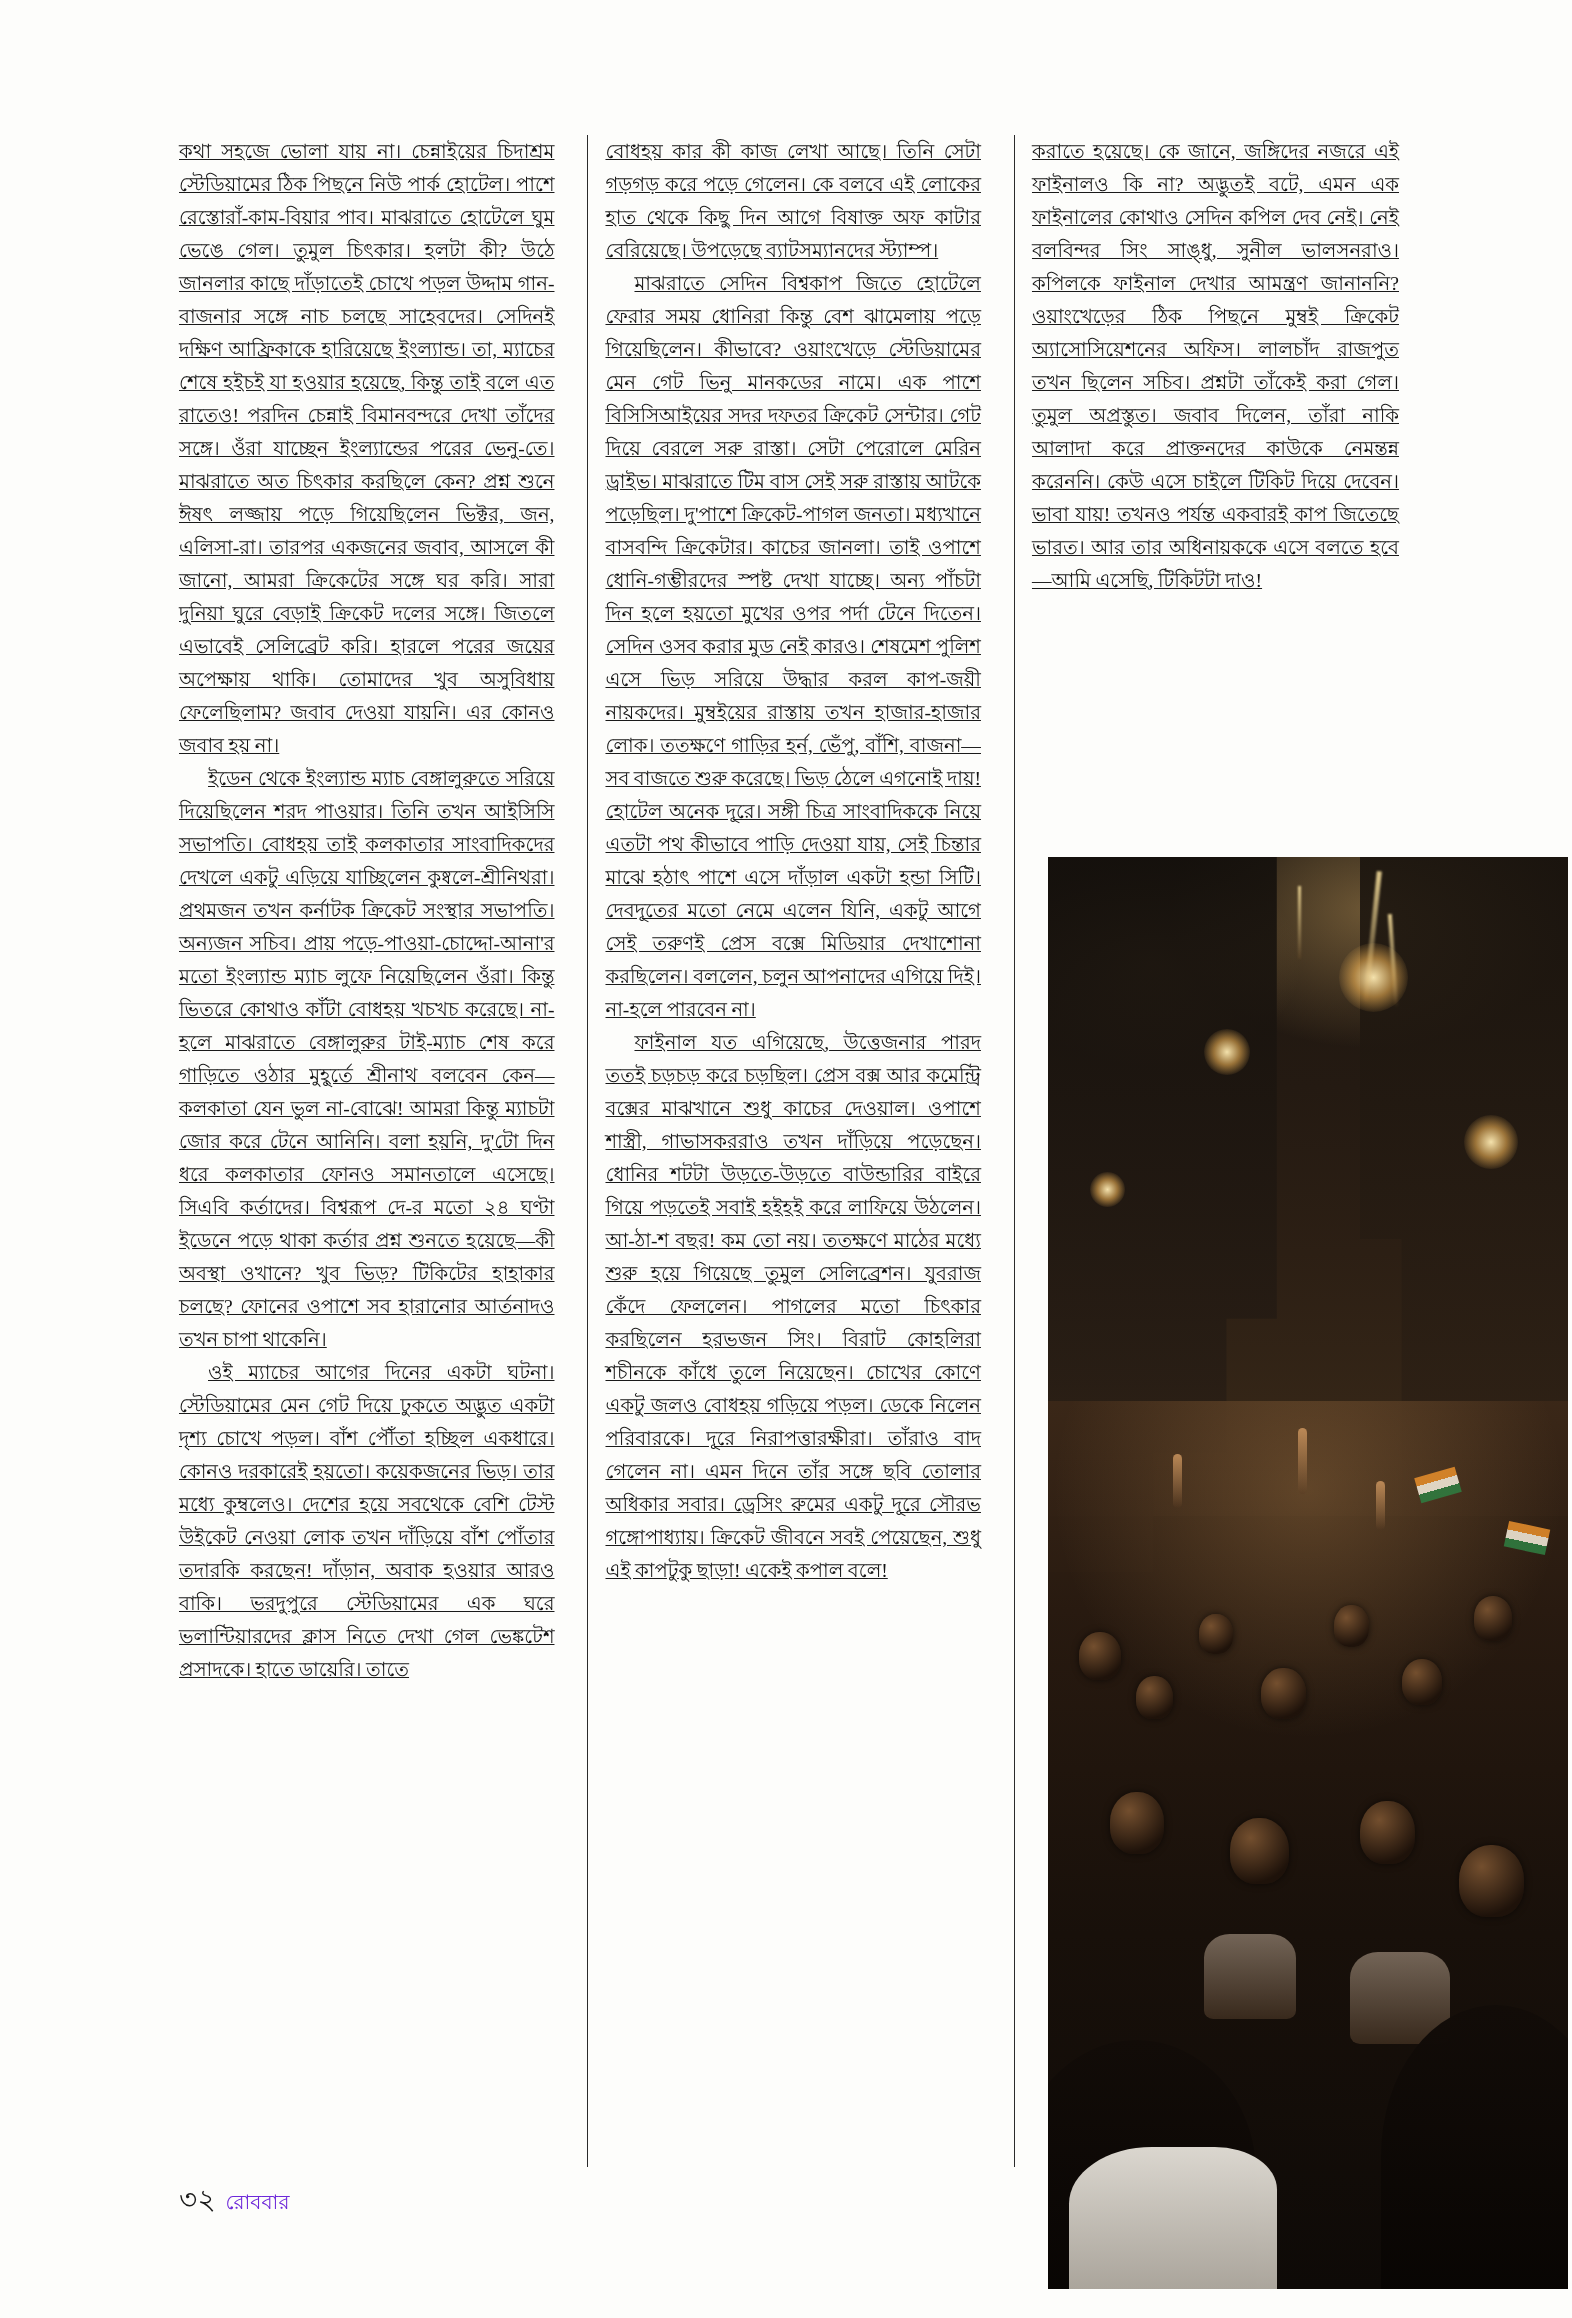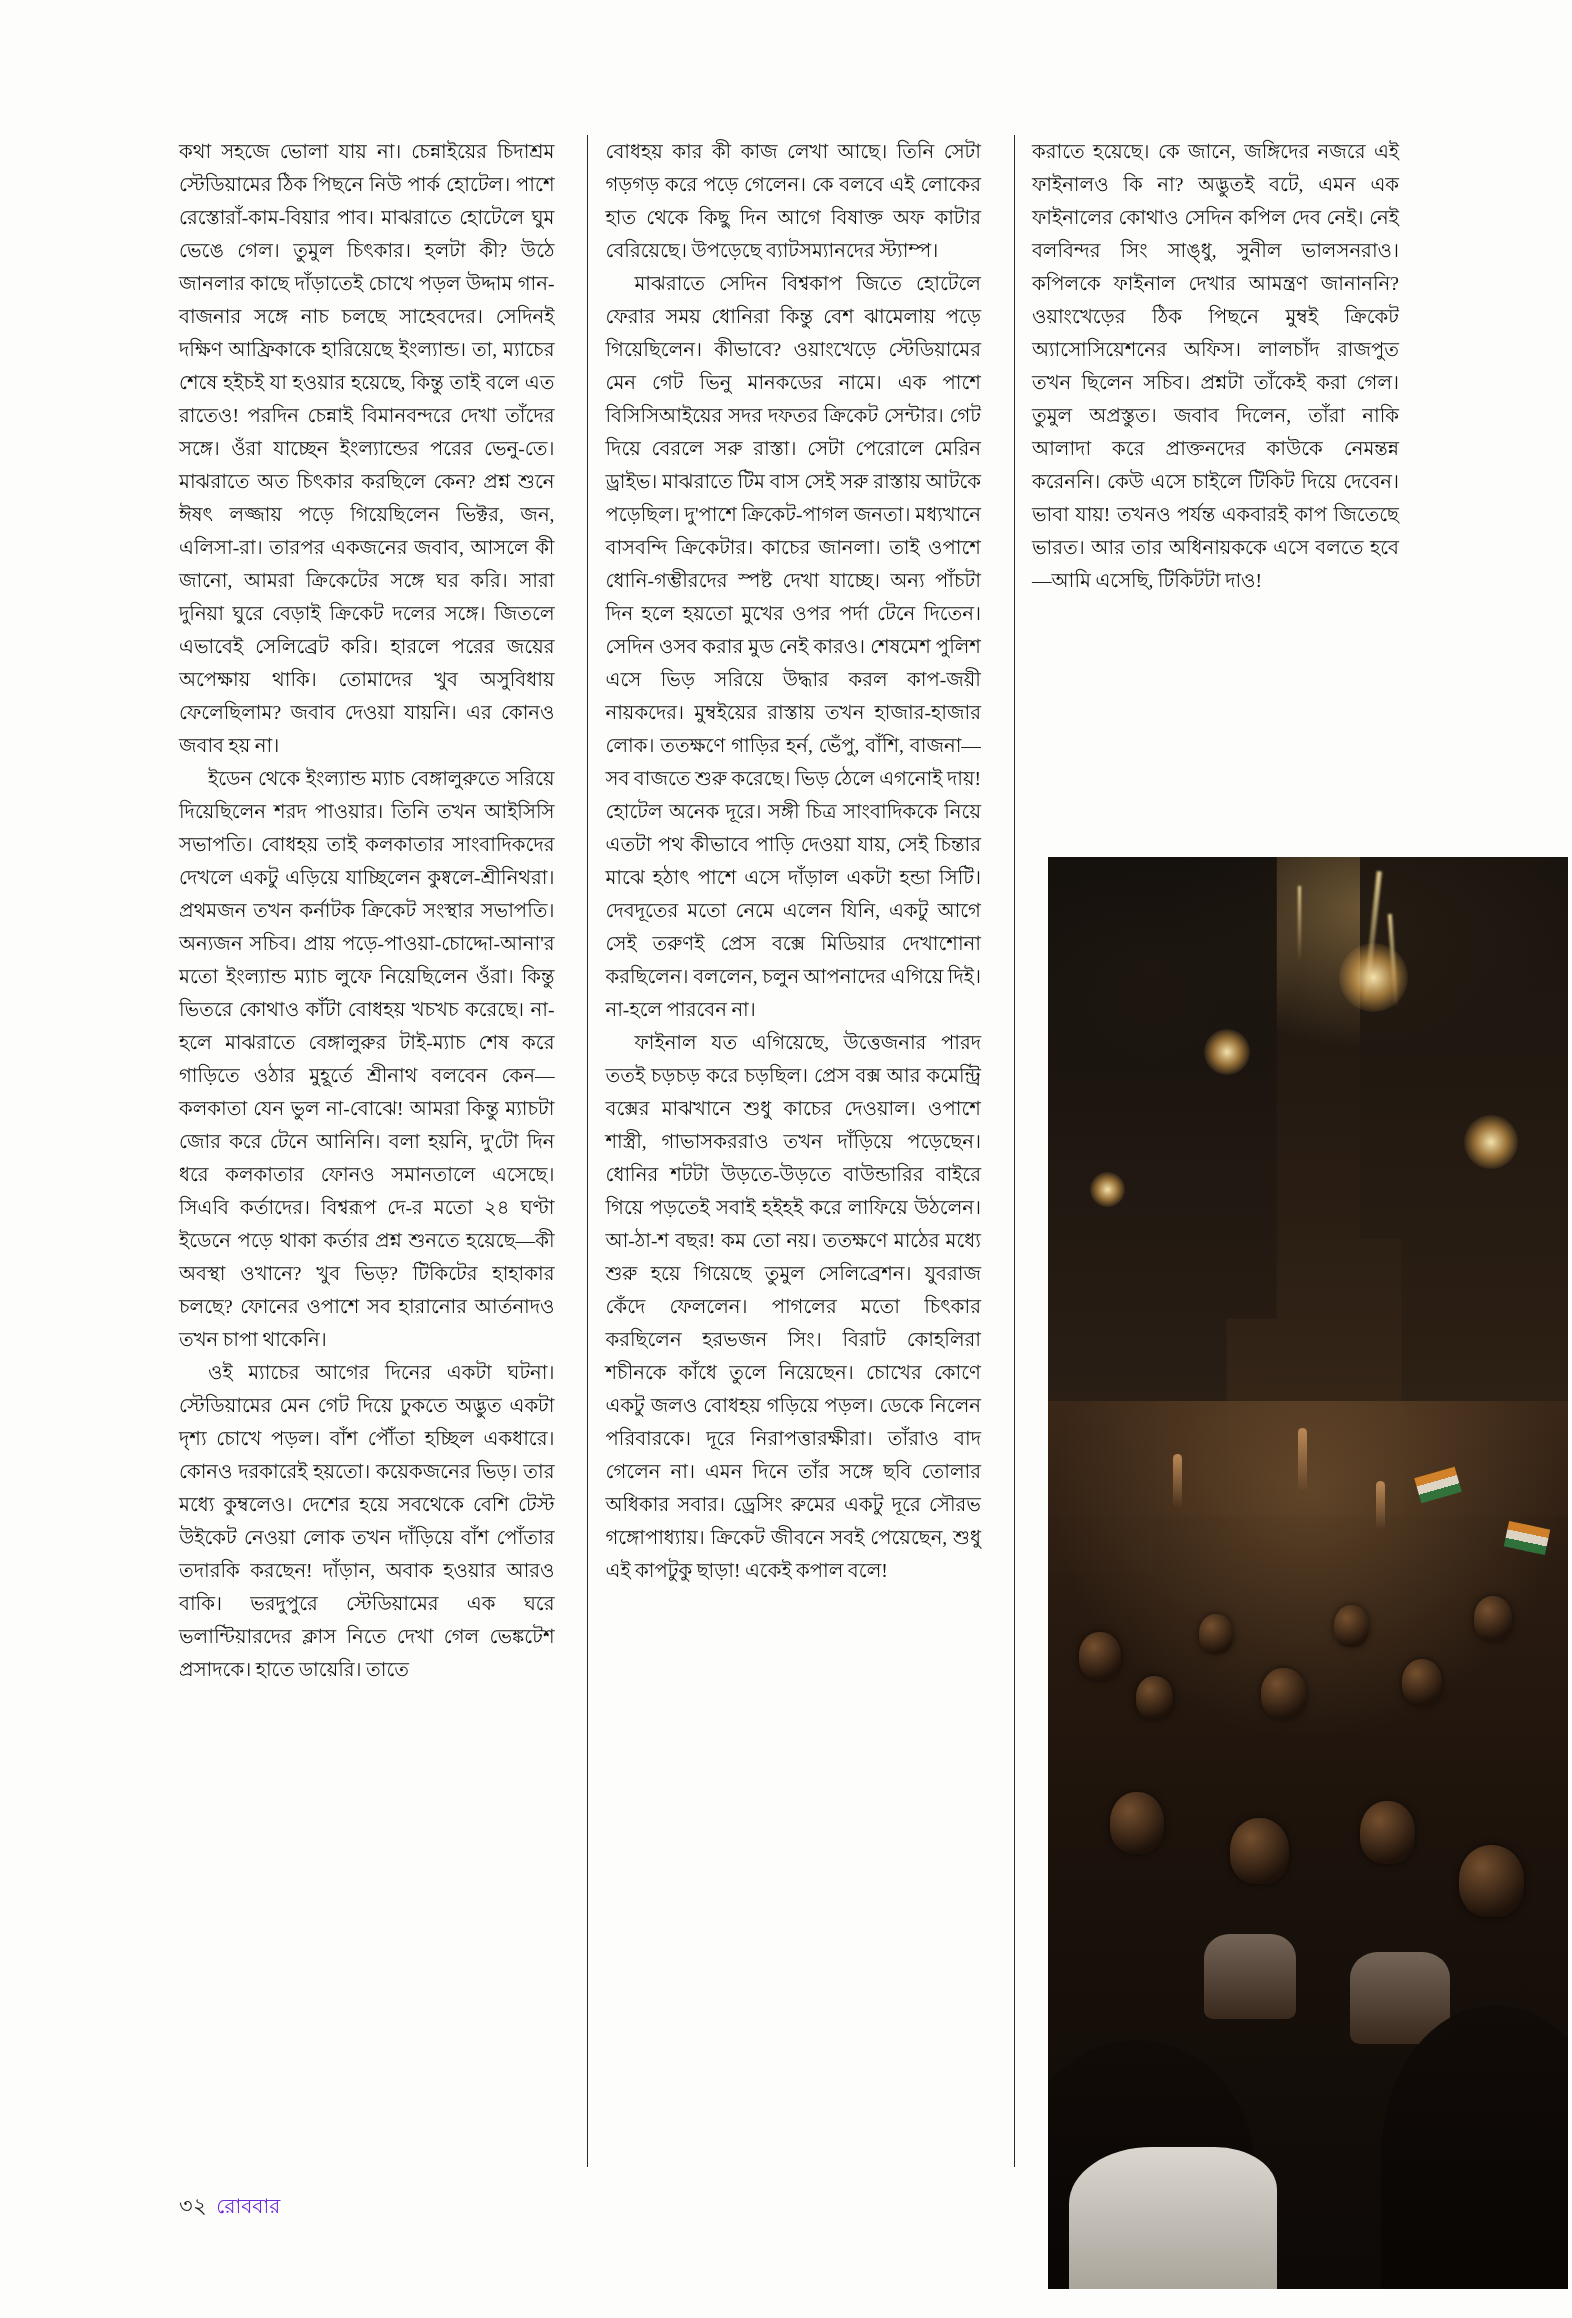--- a/index.html
+++ b/index.html
@@ -24,20 +24,21 @@
     position: absolute;
     left: 179px;
     top: 135px;
     width: 1220px;
     height: 2032px;
   }
   .cols {
     display: flex;
     gap: 16px;
     height: 100%;
+    text-decoration: underline;
   }
   .col {
     width: 400px;
     position: relative;
     padding-right: 0;
   }
   .col + .col {
     margin-left: 0;
     padding-left: 17px;
     border-left: 1.5px solid #2b2b2b;
@@ -165,21 +166,21 @@
   }
   .footer {
     position: absolute;
     left: 179px;
     bottom: 94px;
     display: flex;
     align-items: baseline;
     gap: 9.2px;
   }
   .folio {
-    font-size: 21px;
+    font-size: 28px;
     letter-spacing: 0.4px;
     color: #1a1a1a;
   }
   .mag {
     font-size: 20px;
     color: #6d28d9;
   }
 </style>
 </head>
 <body>

